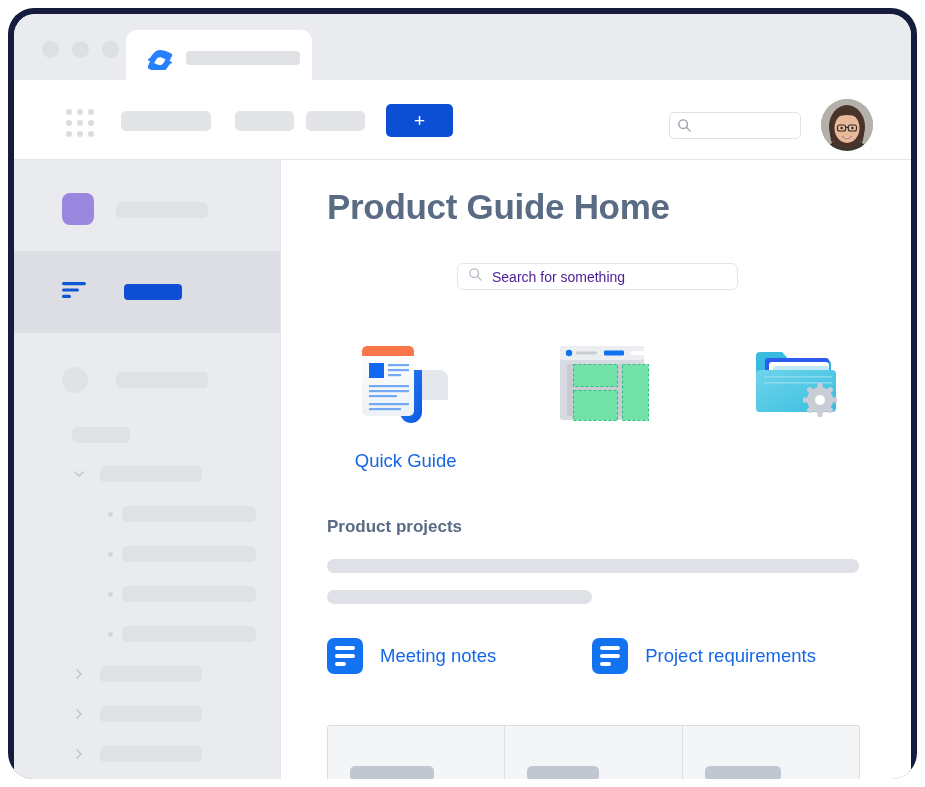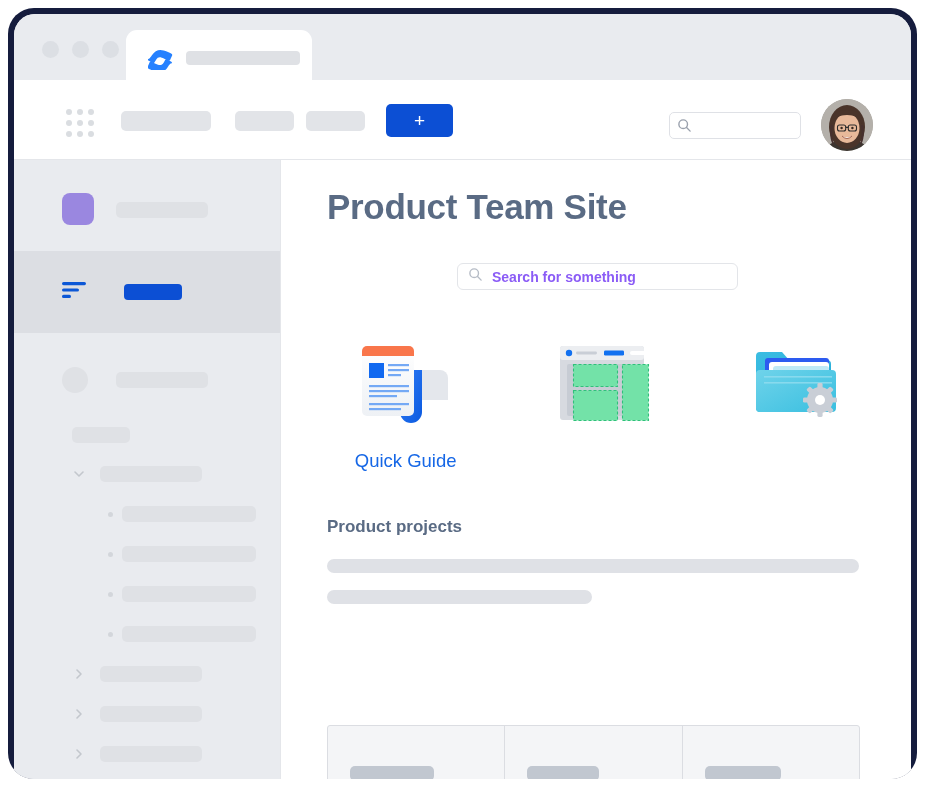--- a/index.html
+++ b/index.html
@@ -282,22 +282,21 @@
     border-radius: 6px;
     background: #ffffff;
     display: flex;
     align-items: center;
     padding: 0 10px;
     cursor: text;
   }
   #main-search-placeholder {
     margin-left: 9px;
     font-size: 14px;
-    color: #8b5cf6;
-    font-weight: bold;
+    color: #4c1d95;
   }
 
   
   #shortcuts {
     position: absolute;
     left: 46px;
     top: 178px;
     width: 550px;
     display: flex;
     gap: 39px;
@@ -575,21 +574,21 @@
               </svg>
             </span>
             <span class="sb-bar group"></span>
           </div>
 
         </div>
       </div>
 
       <div id="main">
 
-        <h1 id="page-title">Product Team Site</h1>
+        <h1 id="page-title">Product Guide Home</h1>
 
         <div id="main-search">
           <span>
             <svg width="15" height="15" viewBox="0 0 16 16">
               <circle cx="6.6" cy="6.6" r="4.6" fill="none" stroke="#b6bcc6" stroke-width="1.5"></circle>
               <line x1="10.2" y1="10.2" x2="14" y2="14" stroke="#b6bcc6" stroke-width="1.5" stroke-linecap="round"></line>
             </svg>
           </span>
           <span id="main-search-placeholder">Search for something</span>
         </div>
@@ -695,20 +694,38 @@
               </svg>
             </div>
           </div>
 
         </div>
 
         <div id="projects-heading">Product projects</div>
         <span class="project-bar" id="project-bar-0"></span>
         <span class="project-bar" id="project-bar-1"></span>
 
+        <div id="page-links">
+          <div class="page-link" id="page-link-0">
+            <span class="page-link-icon">
+              <i class="pli-l1"></i>
+                <i class="pli-l2"></i>
+                <i class="pli-l3"></i>
+            </span>
+            <span class="page-link-label">Meeting notes</span>
+          </div>
+          <div class="page-link" id="page-link-1">
+            <span class="page-link-icon">
+              <i class="pli-l1"></i>
+                <i class="pli-l2"></i>
+                <i class="pli-l3"></i>
+            </span>
+            <span class="page-link-label">Project requirements</span>
+          </div>
+        </div>
 
         <div id="data-table">
           <div class="table-head-cell">
             <span class="table-head-bar thb-0"></span>
           </div>
           <div class="table-head-cell">
             <span class="table-head-bar thb-1"></span>
           </div>
           <div class="table-head-cell">
             <span class="table-head-bar thb-2"></span>

